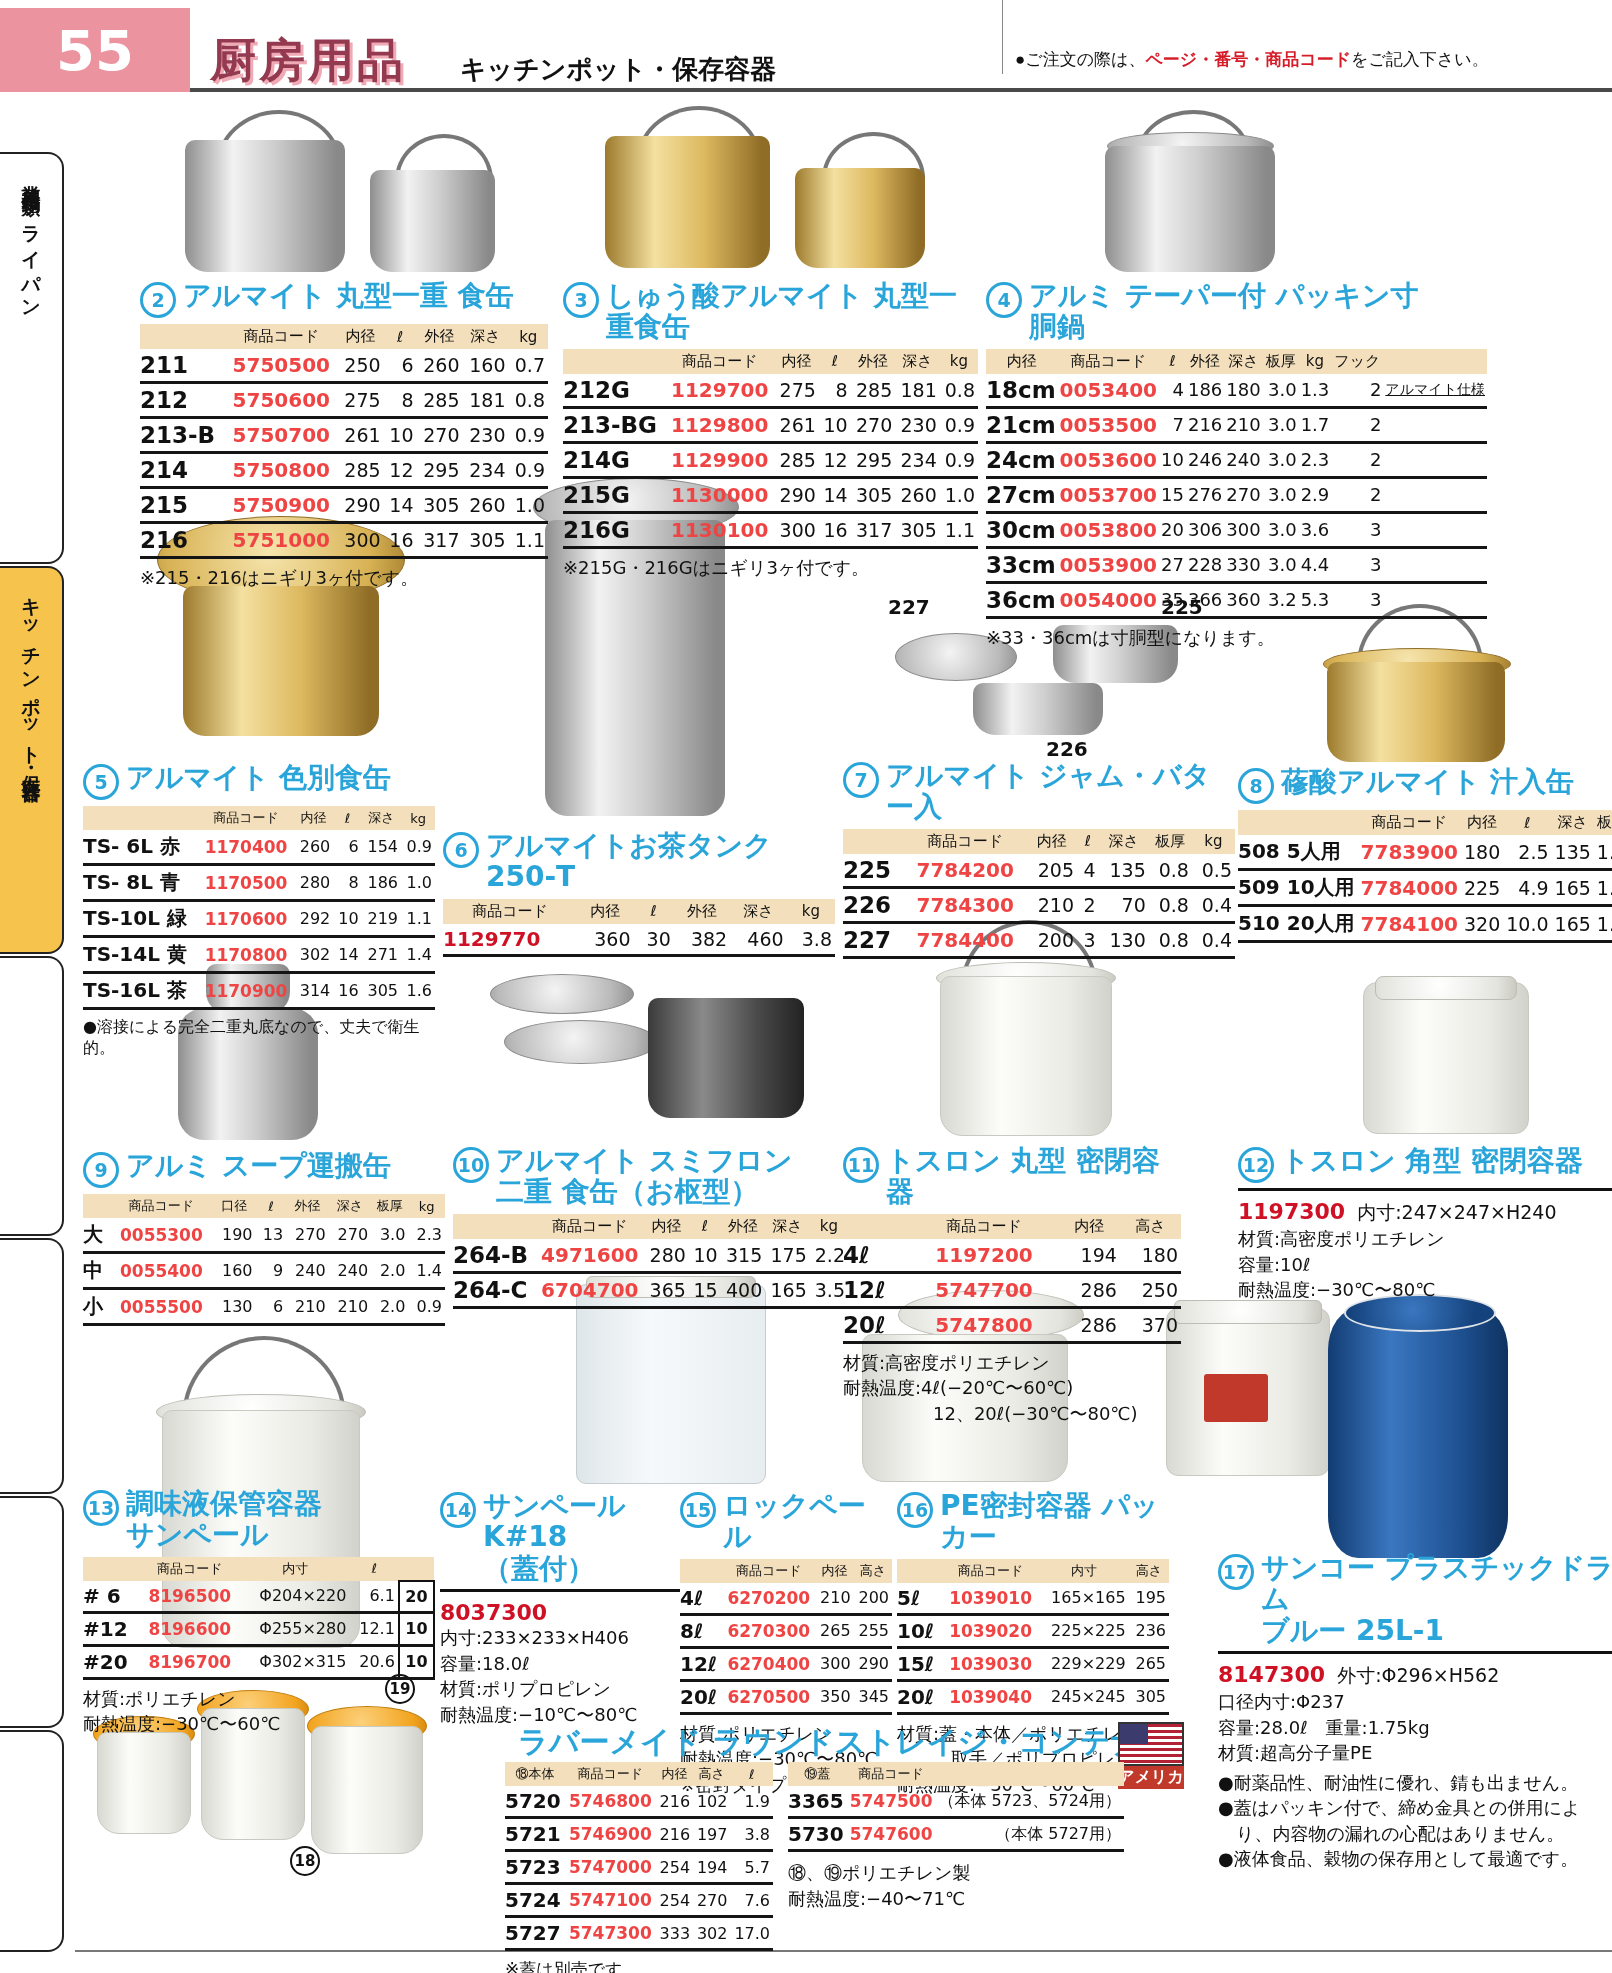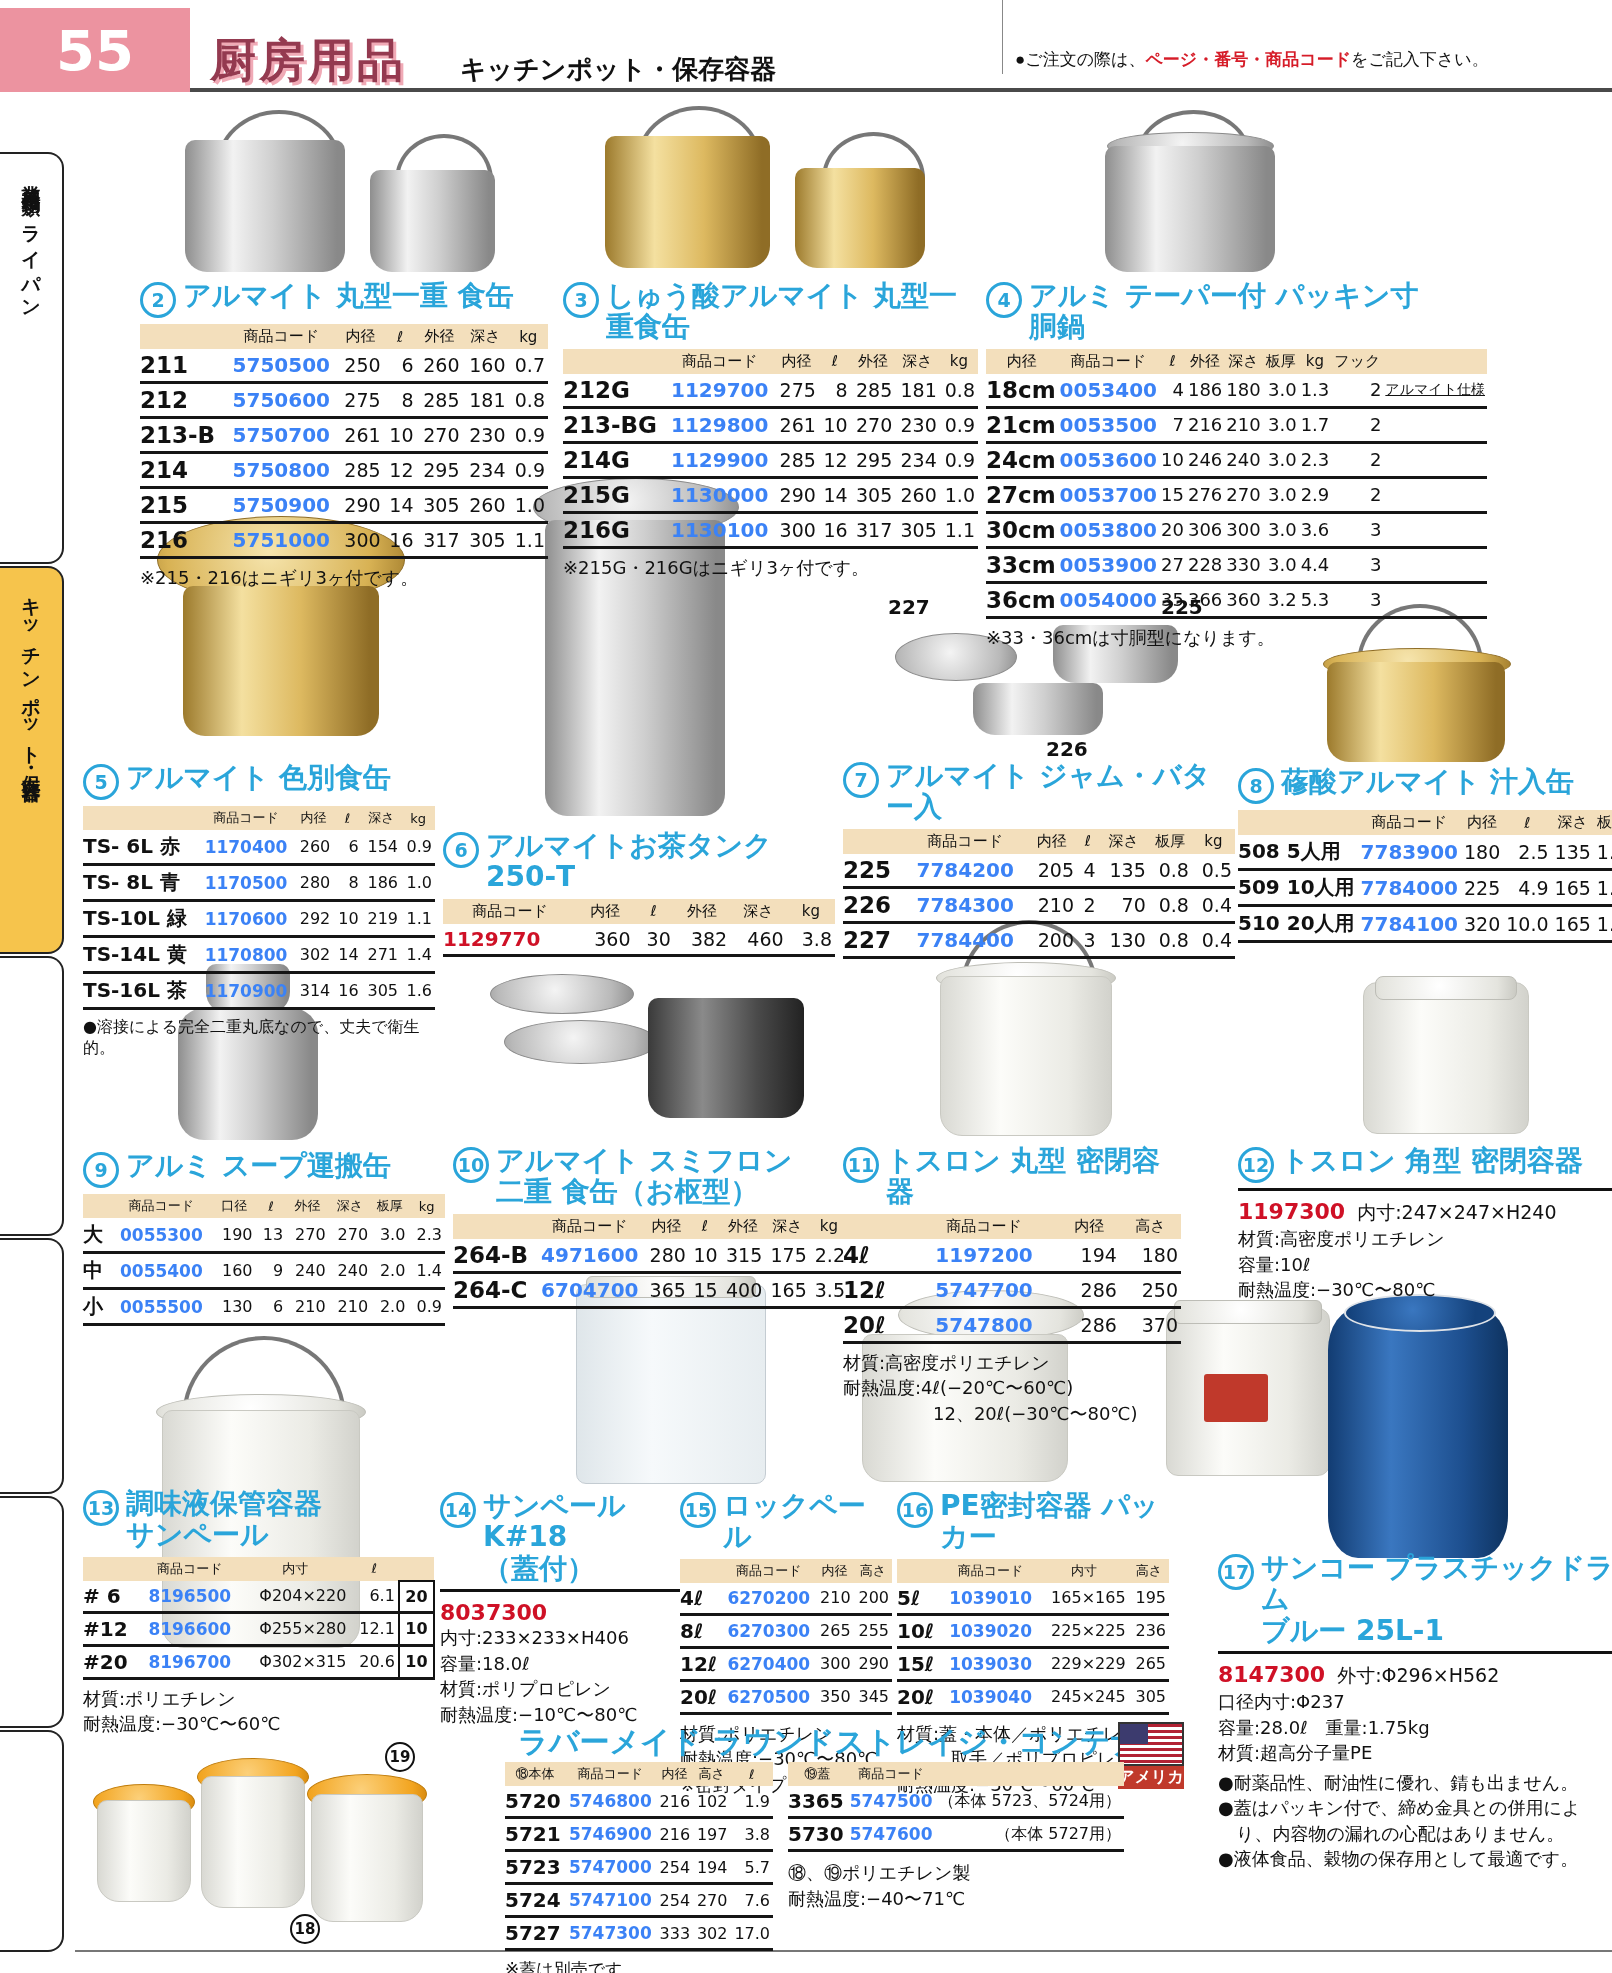--- a/index.html
+++ b/index.html
@@ -32,21 +32,21 @@
   .stitle .ttext{white-space:pre-line;}
   .circ{flex:0 0 auto;width:30px;height:30px;border:3px solid #2aa5da;border-radius:50%;
         text-align:center;line-height:30px;font-size:19px;font-weight:bold;margin-top:2px;}
   .ul{border-bottom:3px solid #111;padding-bottom:5px;margin-bottom:8px;}
 
   .ptable{border-collapse:collapse;width:100%;}
   .ptable thead tr{background:#f3dfbc;}
   .ptable th{font-size:15px;font-weight:normal;padding:3px 3px;text-align:center;white-space:nowrap;}
   .ptable td{padding:3px 3px;font-size:19px;border-bottom:3px solid #151515;white-space:nowrap;text-align:right;}
   .ptable tbody td:first-child{font-weight:bold;font-size:23px;text-align:left;padding-left:0;}
-  .cc1 tbody td:nth-child(2){color:#3b82f6;font-weight:bold;font-size:20px;text-align:center;}
+  .cc1 tbody td:nth-child(2){color:#ef4444;font-weight:bold;font-size:20px;text-align:center;}
   .cc0 tbody td:nth-child(1){color:#cf1126;font-weight:bold;font-size:20px;text-align:left;}
   .sm td{font-size:16px !important;}
   .sm tbody td:first-child{font-size:20px !important;}
   .sm.cc1 tbody td:nth-child(2){font-size:17px !important;}
   .sm th{font-size:13px;}
   .t4 td{font-size:18px;padding:3px 2px;}
   .t4 tbody td:last-child{font-size:14px;text-align:left;text-decoration:underline;font-weight:normal;}
   .t8 tbody td:first-child{font-size:20px;}
   .t13 tbody td:last-child{border-left:2px solid #111;border-right:2px solid #111;border-top:2px solid #111;
         font-size:14px;text-align:center;font-weight:bold;}
@@ -180,21 +180,21 @@
   </div>
   <div class="photo" style="left:1148px;top:1282px;width:200px;height:200px;">
     <div class="cyl whitep" style="left:18px;top:26px;width:162px;height:166px;border-radius:12px;"></div>
     <div class="lid white2" style="left:26px;top:18px;width:146px;height:22px;border-radius:6px;"></div>
     <div class="redtag" style="left:56px;top:92px;width:64px;height:48px;"></div>
   </div>
   <div class="photo" style="left:1318px;top:1282px;width:200px;height:285px;">
     <div class="cyl bluep" style="left:10px;top:26px;width:180px;height:250px;"></div>
     <div class="lid" style="left:26px;top:12px;width:148px;height:34px;background:radial-gradient(circle at 45% 40%,#3a77c0,#14427c 75%);border:2px solid #dfe3e8;"></div>
   </div>
-  <div class="photo" style="left:85px;top:1732px;width:335px;height:218px;text-decoration:underline;">
+  <div class="photo" style="left:85px;top:1664px;width:335px;height:218px;text-decoration:underline;">
     <span class="pcirc" style="left:300px;top:10px;">19</span>
     <span class="pcirc" style="left:205px;top:182px;">18</span>
     <div class="lid orange" style="left:8px;top:52px;width:100px;height:34px;"></div>
     <div class="cyl whitep" style="left:12px;top:68px;width:92px;height:100px;"></div>
     <div class="lid orange" style="left:112px;top:26px;width:110px;height:36px;"></div>
     <div class="cyl whitep" style="left:116px;top:44px;width:102px;height:130px;"></div>
     <div class="lid orange" style="left:222px;top:42px;width:118px;height:38px;"></div>
     <div class="cyl whitep" style="left:226px;top:62px;width:110px;height:126px;"></div>
   </div>
 

